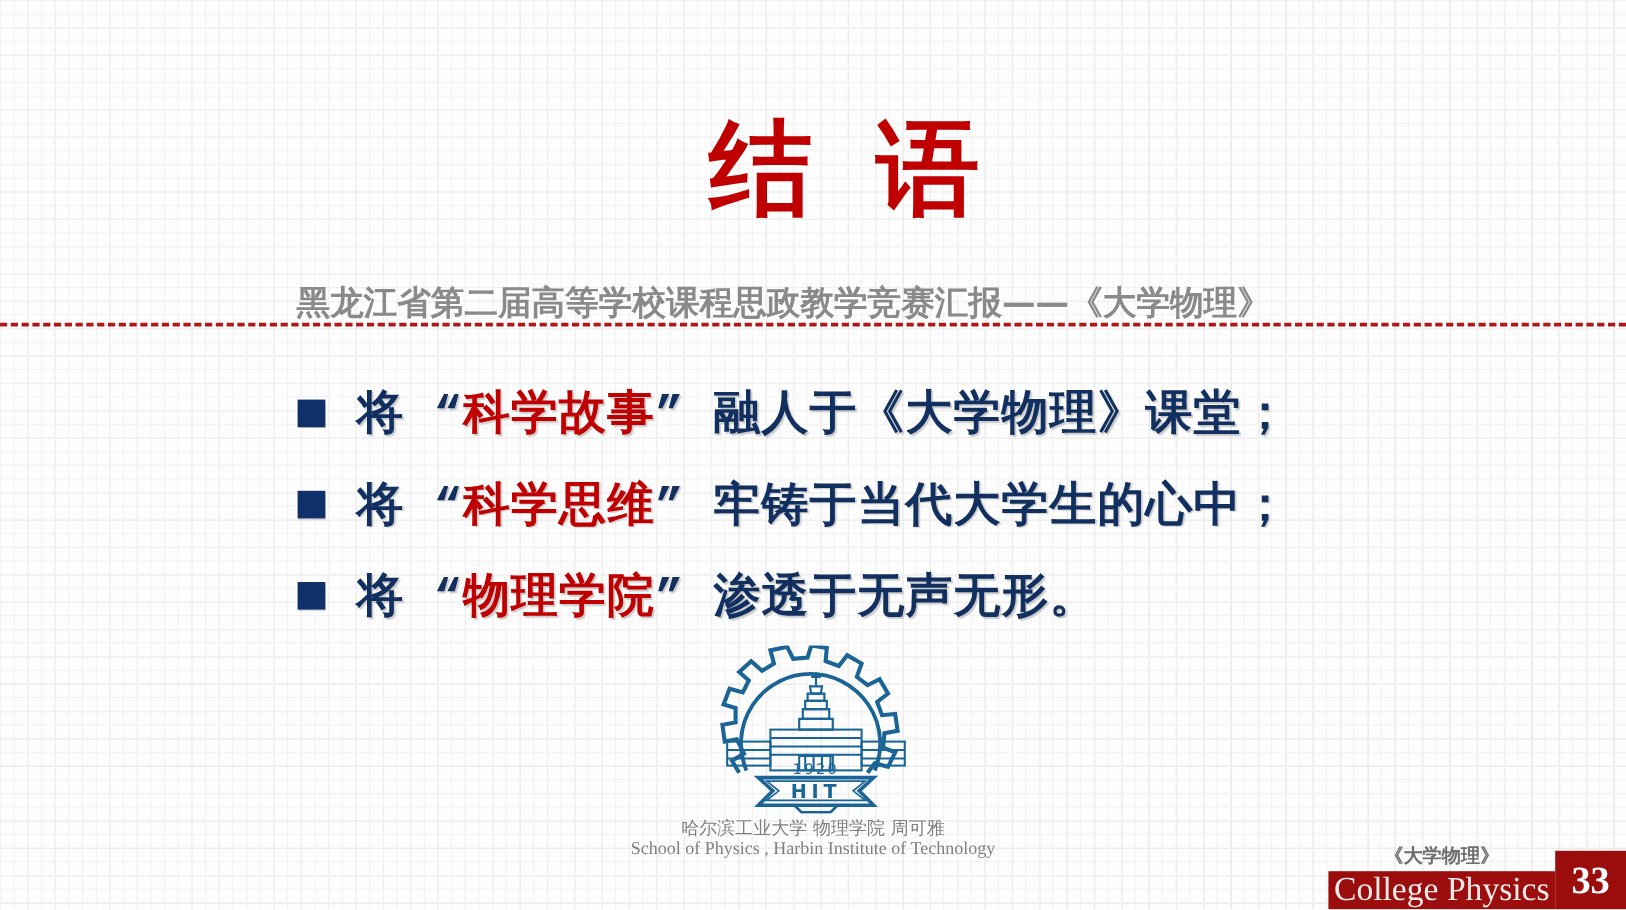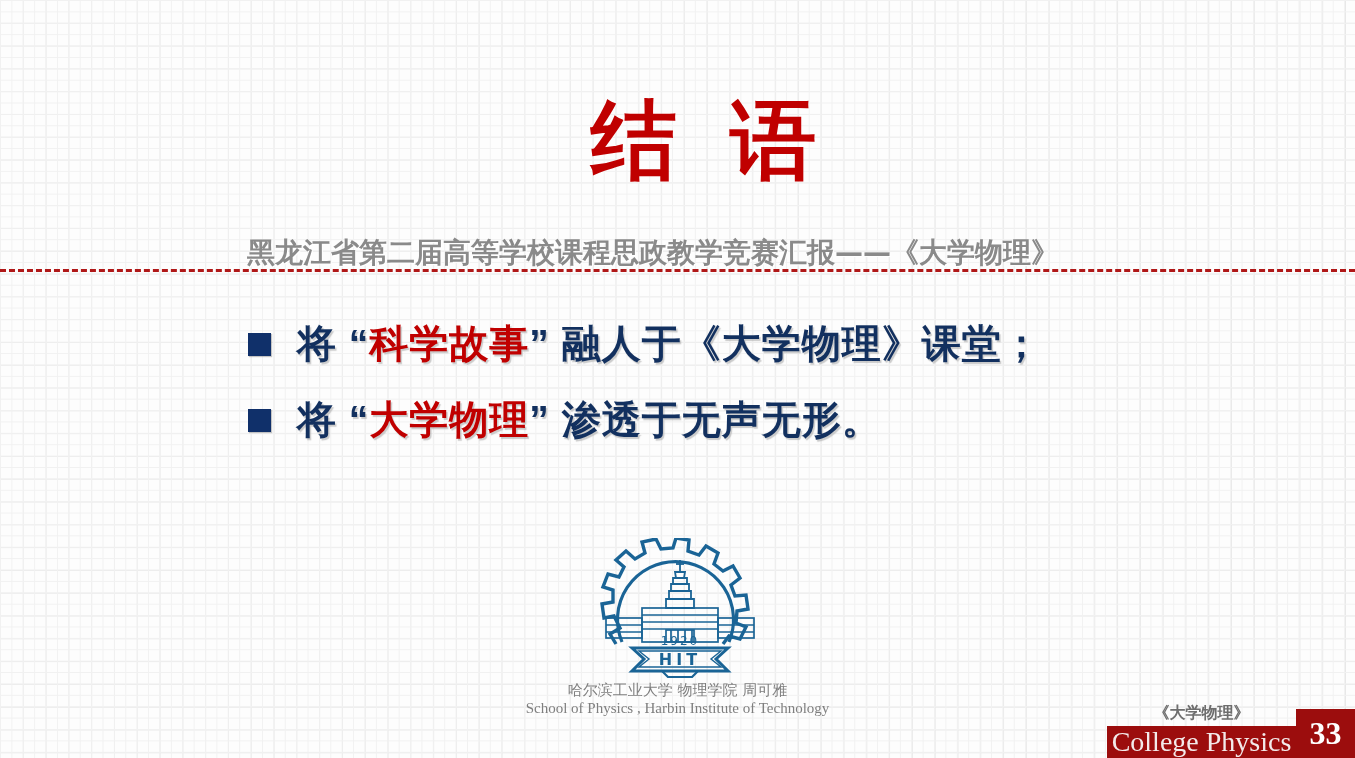--- a/index.html
+++ b/index.html
@@ -94,21 +94,21 @@
     margin-right: 26px;
     box-shadow: 1px 1px 1px rgba(150,150,150,0.55);
   }
   .bullet-text {
     font-size: 39px;
     font-weight: bold;
     color: #12305f;
     white-space: nowrap;
     letter-spacing: 1px;
     text-shadow: 1.5px 1.5px 1px rgba(170,170,170,0.6);
-    font-family: Liberation Sans, sans-serif;
+    font-family: Liberation Mono, monospace;
   }
   .bullet-text .hl {
     color: #c00000;
   }
 
   
   .logo {
     position: absolute;
     top: 538px;
     left: 592px;
@@ -195,24 +195,28 @@
 
     <div class="divider"></div>
 
     <div class="bullets">
 
       <div class="bullet-row">
         <span class="bullet-marker"></span>
         <span class="bullet-text"><span>将 “</span><span class="hl">科学故事</span><span>” 融人于《大学物理》课堂；</span></span>
       </div>
 
-
       <div class="bullet-row">
         <span class="bullet-marker"></span>
-        <span class="bullet-text"><span>将 “</span><span class="hl">大学物理</span><span>” 渗透于无声无形。</span></span>
+        <span class="bullet-text"><span>将 “</span><span class="hl">科学思维</span><span>” 牢铸于当代大学生的心中；</span></span>
+      </div>
+
+      <div class="bullet-row">
+        <span class="bullet-marker"></span>
+        <span class="bullet-text"><span>将 “</span><span class="hl">物理学院</span><span>” 渗透于无声无形。</span></span>
       </div>
 
     </div>
 
     <div class="logo">
       <svg viewBox="0 0 176 140" xmlns="http://www.w3.org/2000/svg">
         <g fill="none" stroke="#1a6496" stroke-width="3.4">
 
           <path d="M24 106
                    L18 96 L28 90 L22 78 L12 80 L10 66 L21 64 L21 52 L11 49 L16 36 L27 39

